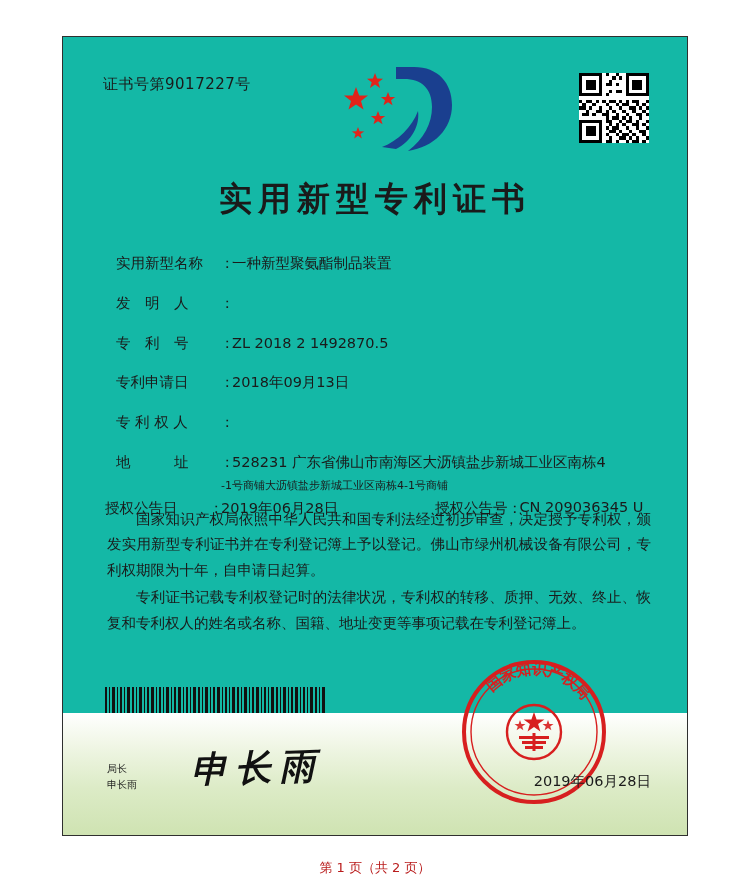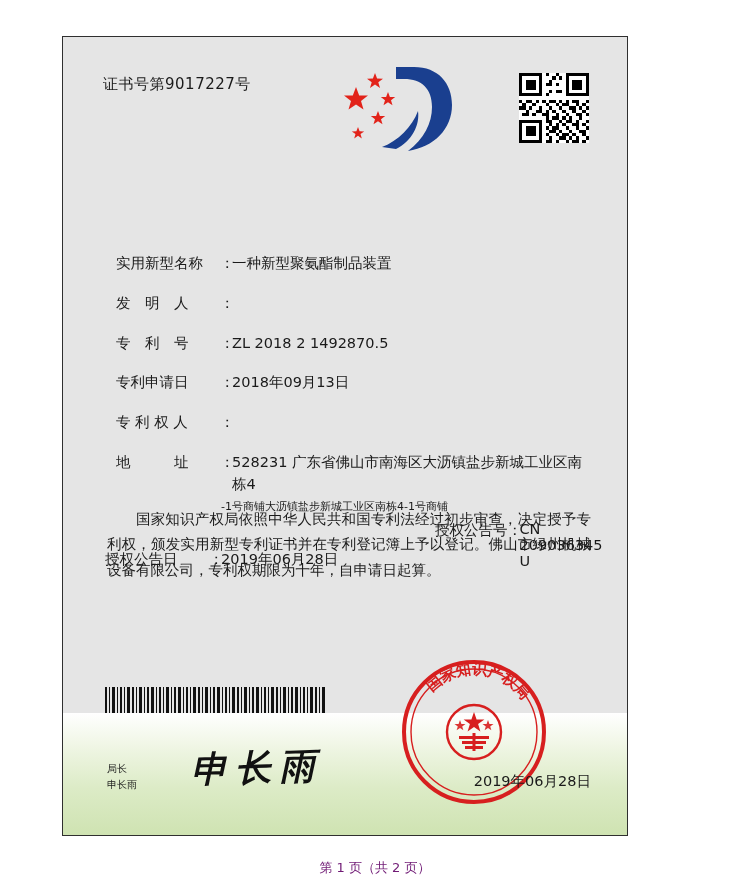--- a/index.html
+++ b/index.html
@@ -20,25 +20,25 @@
     left: 0; top: 0;
     width: 750px;
     height: 891px;
     background: #ffffff;
   }
   
   .cert-frame {
     position: absolute;
     left: 62px;
     top: 36px;
-    width: 566px;
+    width: 626px;
     height: 800px;
     border: 1px solid #2f2f2f;
     box-sizing: border-box;
-    background: #e5e5e5;
+    background: #14b8a6;
   }
   
   .green-band {
     position: absolute;
     left: 0;
     bottom: 0;
     width: 100%;
     height: 122px;
     background: linear-gradient(to bottom, #ffffff 0%, #eef5e2 30%, #dcebc6 62%, #cfe3b2 100%);
     z-index: 0;
@@ -206,21 +206,21 @@
   }
 
   .page-footer {
     position: absolute;
     left: 0;
     right: 0;
     bottom: 14px;
     text-align: center;
     font-size: 13px;
     font-family: "DejaVu Sans", sans-serif;
-    color: #701a75;
+    color: #b91c1c;
   }
 </style>
 </head>
 <body>
 
 <div class="page">
   <div class="cert-frame">
     <div class="green-band"></div>
     <div class="cert-inner">
 
@@ -344,20 +344,21 @@
             <rect x="20" y="19" width="1" height="1"></rect>
             <rect x="8" y="20" width="2" height="1"></rect>
               <rect x="11" y="20" width="1" height="1"></rect>
             <rect x="14" y="20" width="1" height="1"></rect>
               <rect x="16" y="20" width="2" height="1"></rect>
             <rect x="19" y="20" width="1" height="1"></rect>
           </g>
         </svg>
       </div>
 
+      <div class="title">实用新型专利证书</div>
 
       <div class="fields">
 
         <div class="field-row">
           <div class="field-label">实用新型名称</div>
           <div class="field-colon">：</div>
           <div class="field-value">一种新型聚氨酯制品装置</div>
         </div>
 
         <div class="field-row">
@@ -400,20 +401,21 @@
             <div style="white-space:pre;">授权公告号</div>
             <div class="field-colon">：</div>
             <div class="field-value">CN 209036345 U</div>
           </div>
         </div>
 
       </div>
 
       <div class="paragraphs">
         <p>国家知识产权局依照中华人民共和国专利法经过初步审查，决定授予专利权，颁发实用新型专利证书并在专利登记簿上予以登记。佛山市绿州机械设备有限公司，专利权期限为十年，自申请日起算。</p>
+        <p>专利证书记载专利权登记时的法律状况，专利权的转移、质押、无效、终止、恢复和专利权人的姓名或名称、国籍、地址变更等事项记载在专利登记簿上。</p>
       </div>
 
       <div class="barcode">
         <svg viewBox="0 0 222 26" width="222" height="26" shape-rendering="crispEdges" xmlns="http://www.w3.org/2000/svg">
           <rect width="222" height="26" fill="#ffffff" opacity="0"></rect>
           <g fill="#111111">
             <rect x="0" y="0" width="2" height="26"></rect>
               <rect x="4" y="0" width="1" height="26"></rect>
             <rect x="7" y="0" width="3" height="26"></rect>
               <rect x="12" y="0" width="1" height="26"></rect>

